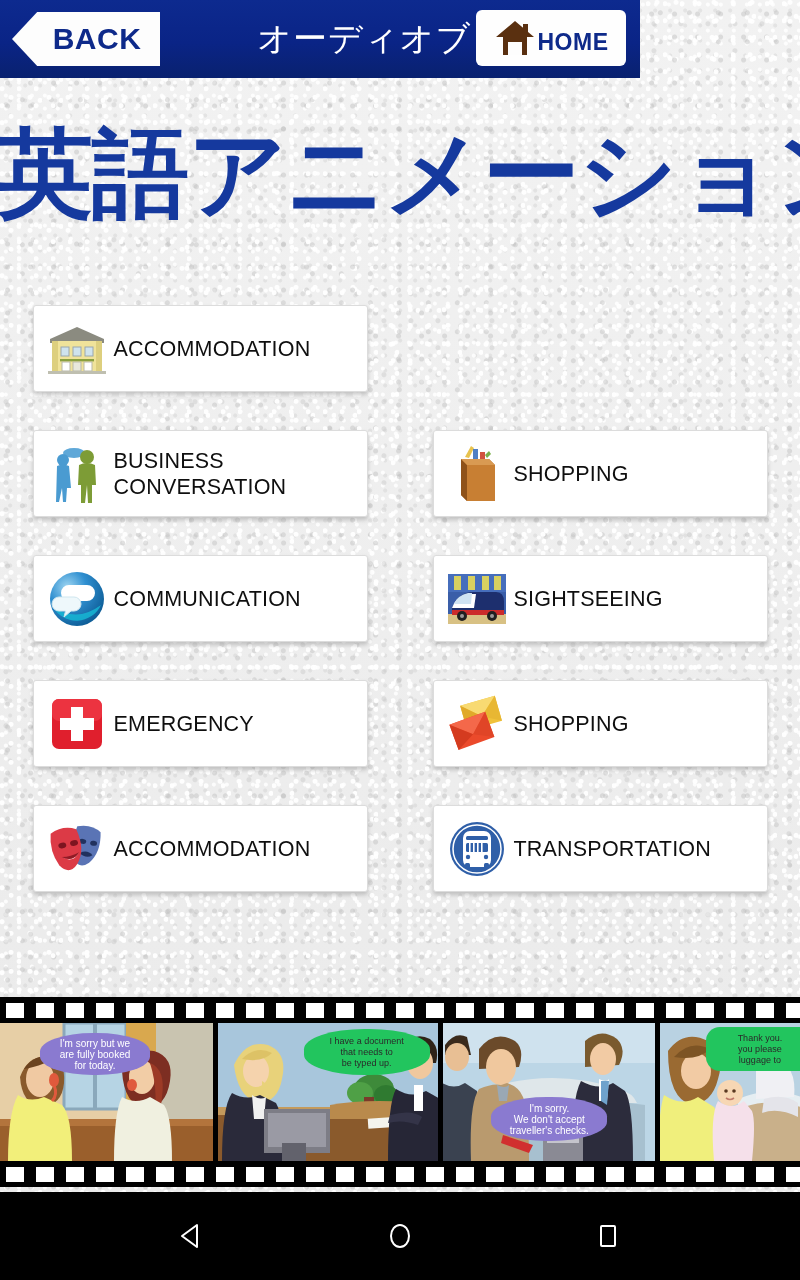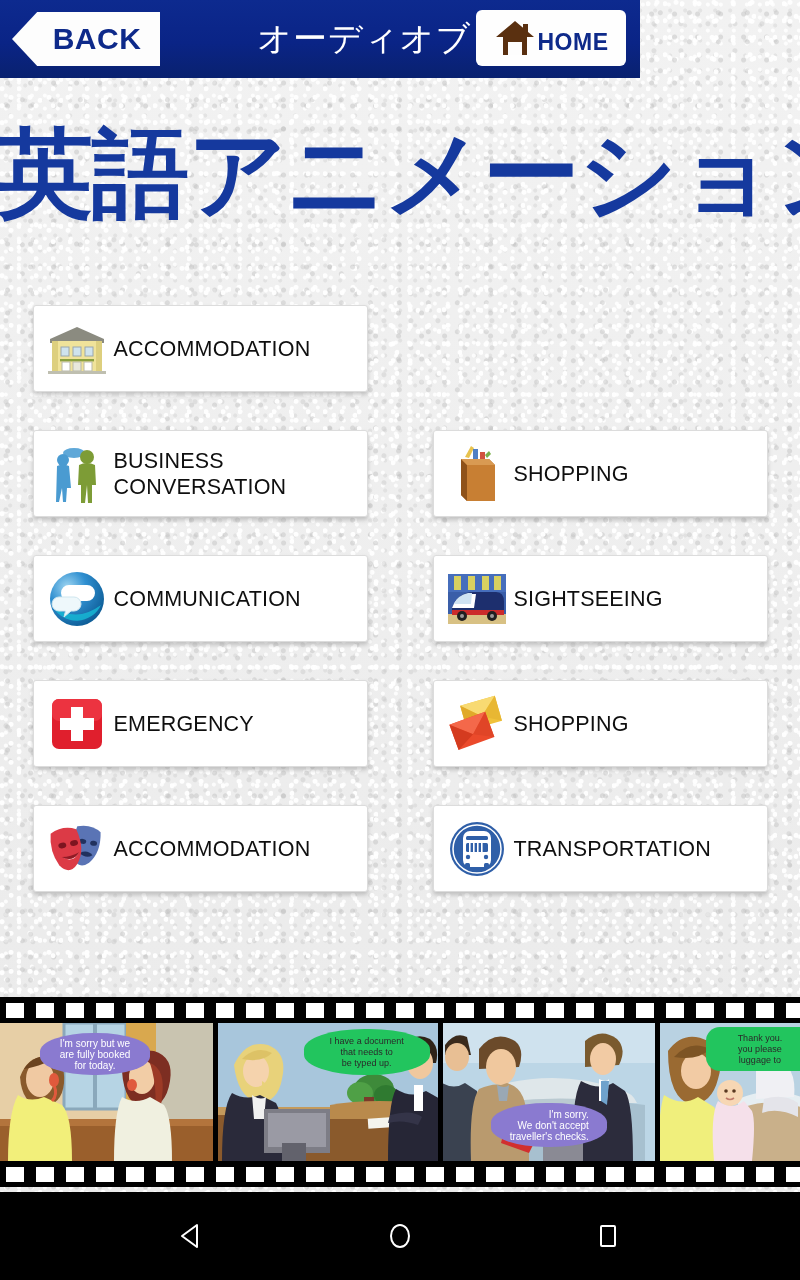--- a/index.html
+++ b/index.html
@@ -583,21 +583,21 @@
 
           <path d="M142 18 q16 -14 32 -2 q10 10 2 26 l-34 2z" fill="#7a5a2e"></path>
           <ellipse cx="160" cy="36" rx="13" ry="16" fill="#f2cba4"></ellipse>
           <path d="M138 58 q18 10 32 2 l12 8 q8 12 8 70 h-60 q-2 -62 8 -80z" fill="#2c2c3c"></path>
           <path d="M156 56 q8 4 10 0 l-2 22 -8 0z" fill="#ffffff"></path>
           <path d="M158 58 l8 0 -2 24 -6 -4z" fill="#6fa2cc"></path>
 
           <rect x="100" y="96" width="40" height="42" fill="#8a8a94"></rect>
           <rect x="104" y="100" width="32" height="20" fill="#c4c4cc"></rect>
         </svg>
-        <div class="bubble purple" style="left:48px; top:80px; width:116px; height:44px; white-space:pre-line;text-align:right;">I'm sorry.
+        <div class="bubble purple" style="left:48px; top:74px; width:116px; height:44px; white-space:pre-line;">I'm sorry.
 We don't accept
 traveller's checks.</div>
       </div>
 
       <div class="frame f4">
         <svg width="141" height="138" viewBox="0 0 141 138" style="position:absolute;left:0;top:0">
           <rect width="141" height="138" fill="#b9d2e2"></rect>
           <path d="M86 82 q30 -12 55 0 v56 h-55z" fill="#c9b08a"></path>
           <path d="M78 76 q34 -14 63 -2 l0 10 q-32 -10 -63 2z" fill="#e6eef2"></path>
 

